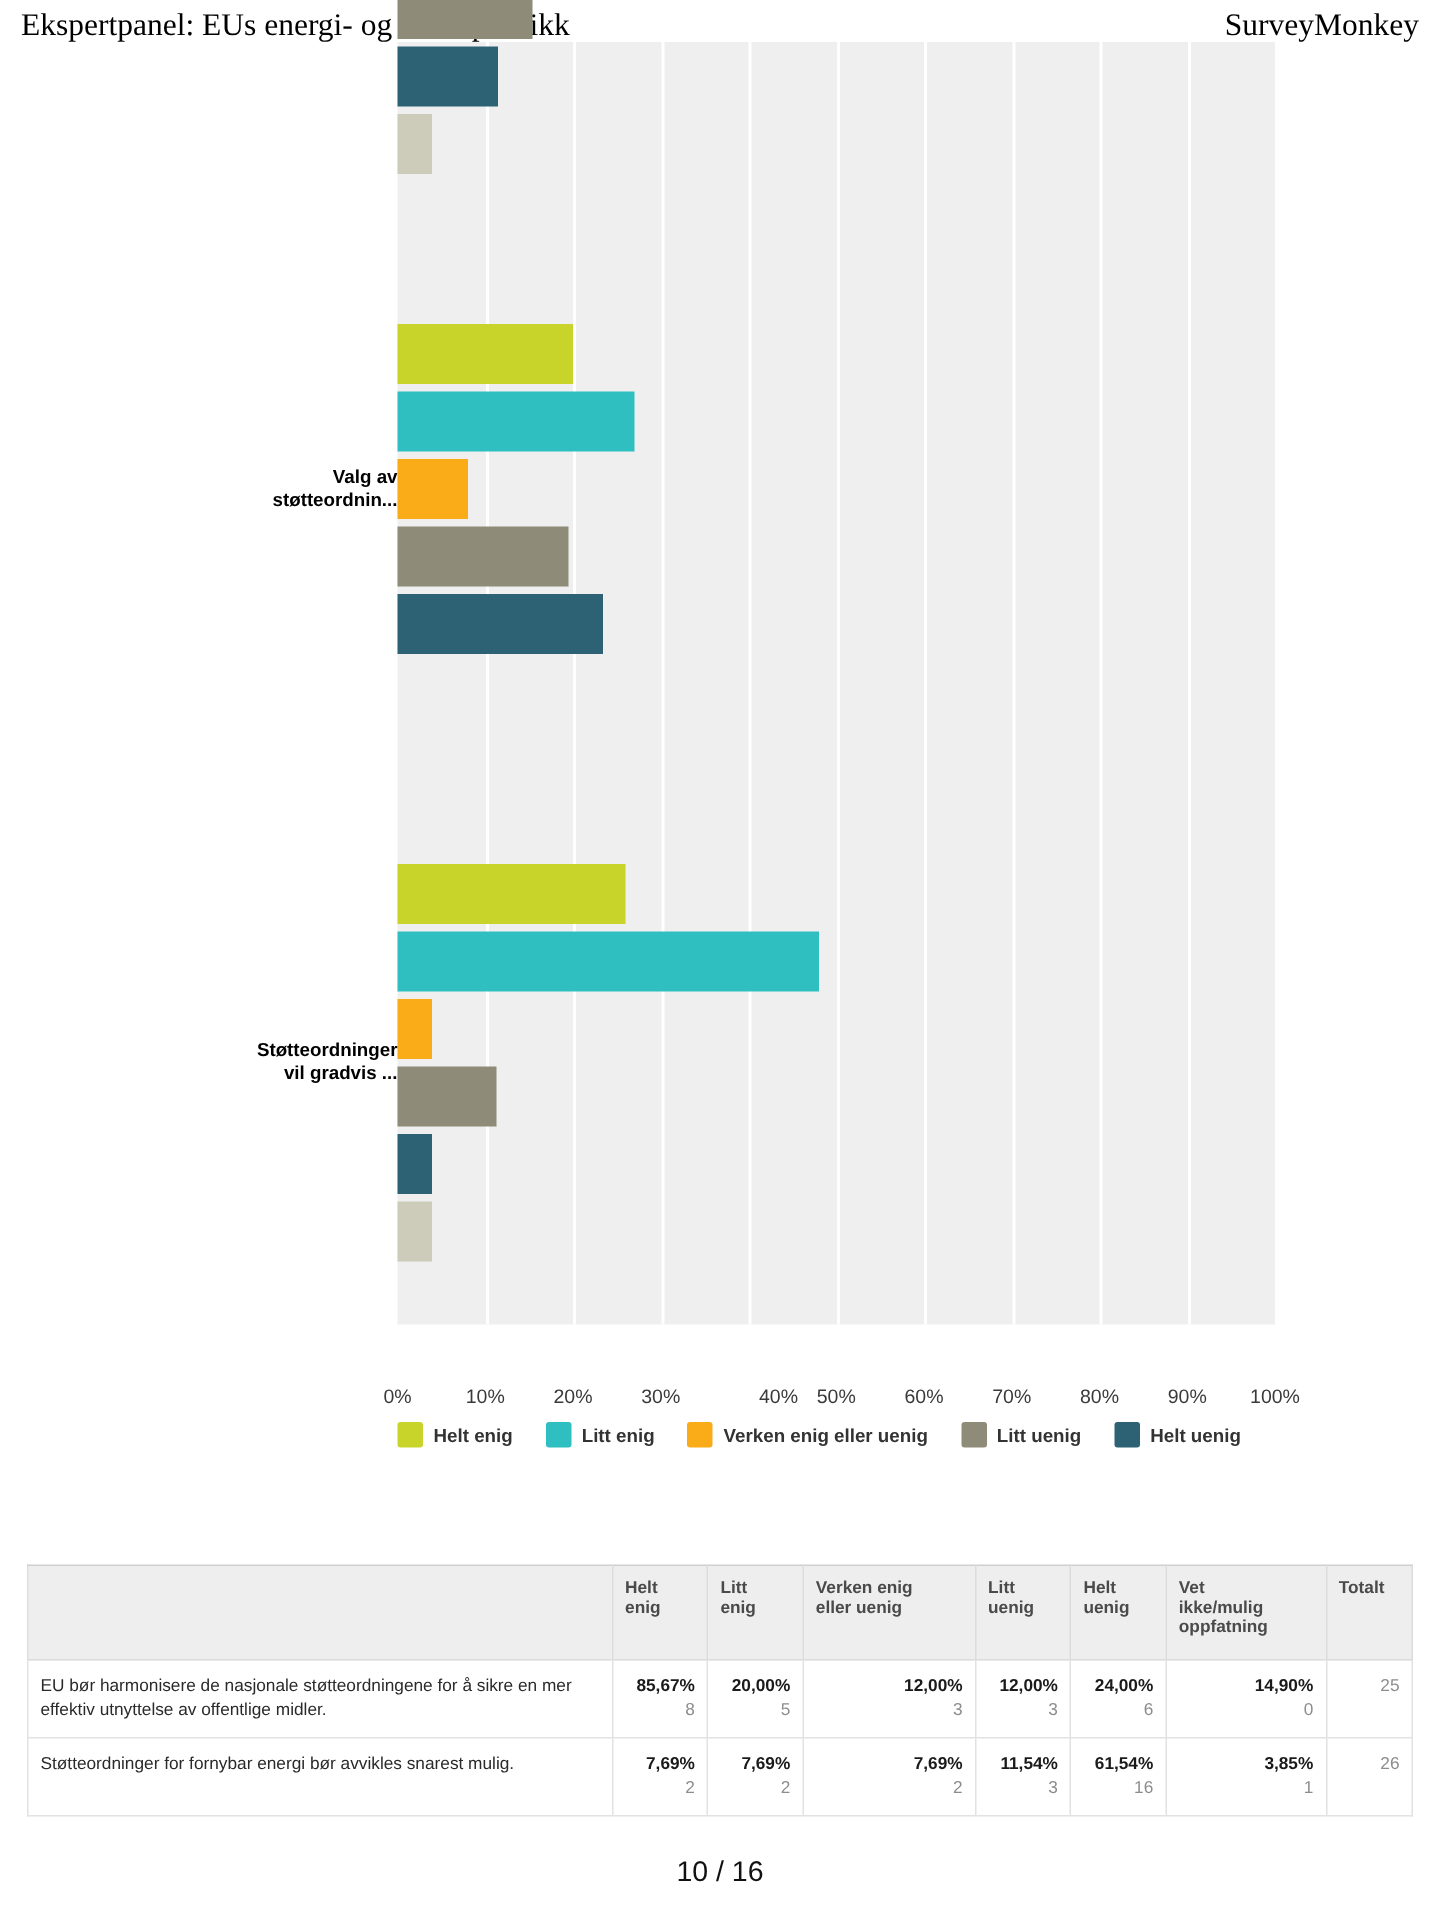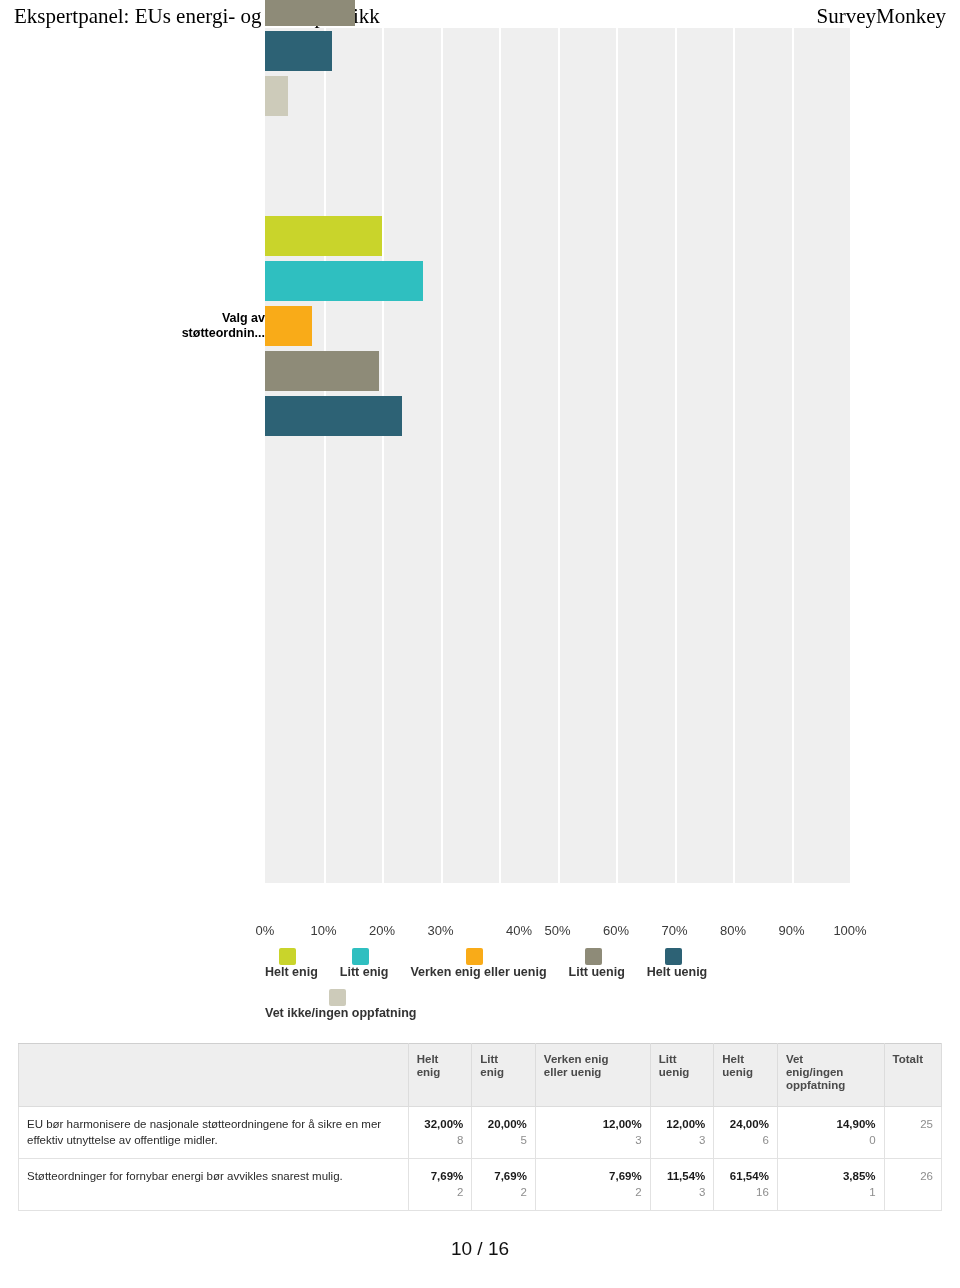--- a/index.html
+++ b/index.html
@@ -61,21 +61,21 @@
     font-size:13px;color:#3a3a3a;
     transform:translateX(-50%);
     white-space:nowrap;
   }
 
   
   .legend{
     position:absolute;left:265px;top:948px;width:640px;
   }
   .legrow{display:flex;align-items:center;margin-bottom:10px;}
-  .legitem{display:flex;align-items:center;margin-right:22px;flex-direction:column;}
+  .legitem{display:flex;align-items:center;margin-right:22px;}
   .swatch{width:17px;height:17px;margin-right:7px;border-radius:2px;flex:none;}
   .legtext{font-size:12.5px;font-weight:bold;color:#333;white-space:nowrap;}
 
   
   .tbl-wrap{
     position:absolute;left:18px;top:1043px;width:924px;
   }
   table.data{
     border-collapse:collapse;width:924px;
     table-layout:fixed;
@@ -150,20 +150,32 @@
         <div class="bar" title="Helt enig: 20%" style="top: 0px; width: 117px; background: rgb(201, 212, 43);"></div>
         <div class="bar" title="Litt enig: 27%" style="top: 45px; width: 157.95px; background: rgb(47, 191, 192);"></div>
         <div class="bar" title="Verken enig eller uenig: 8%" style="top: 90px; width: 46.8px; background: rgb(249, 171, 24);"></div>
         <div class="bar" title="Litt uenig: 19.5%" style="top: 135px; width: 114.075px; background: rgb(142, 139, 120);"></div>
         <div class="bar" title="Helt uenig: 23.5%" style="top: 180px; width: 137.475px; background: rgb(45, 98, 117);"></div>
         <div class="grouplabel" style="top: 94.5px;">
           <div>Valg av</div>
           <div>støtteordnin...</div>
         </div>
       </div>
+      <div class="group" style="top: 548px; height: 270px;">
+        <div class="bar" title="Helt enig: 26%" style="top: 0px; width: 152.1px; background: rgb(201, 212, 43);"></div>
+        <div class="bar" title="Litt enig: 48%" style="top: 45px; width: 280.8px; background: rgb(47, 191, 192);"></div>
+        <div class="bar" title="Verken enig eller uenig: 4%" style="top: 90px; width: 23.4px; background: rgb(249, 171, 24);"></div>
+        <div class="bar" title="Litt uenig: 11.3%" style="top: 135px; width: 66.105px; background: rgb(142, 139, 120);"></div>
+        <div class="bar" title="Helt uenig: 4%" style="top: 180px; width: 23.4px; background: rgb(45, 98, 117);"></div>
+        <div class="bar" title="Vet ikke/ingen oppfatning: 4%" style="top: 225px; width: 23.4px; background: rgb(205, 203, 186);"></div>
+        <div class="grouplabel" style="top: 117px;">
+          <div>Støtteordninger</div>
+          <div>vil gradvis ...</div>
+        </div>
+      </div>
     </div>
   <div class="xaxis" id="x-axis">
       <div class="xtick" style="left: 265px;">0%</div>
       <div class="xtick" style="left: 323.5px;">10%</div>
       <div class="xtick" style="left: 382px;">20%</div>
       <div class="xtick" style="left: 440.5px;">30%</div>
       <div class="xtick" style="left: 499px; margin-left: 20px;">40%</div>
       <div class="xtick" style="left: 557.5px;">50%</div>
       <div class="xtick" style="left: 616px; text-align: center;">60%</div>
       <div class="xtick" style="left: 674.5px;">70%</div>
@@ -187,26 +199,20 @@
         <span class="swatch" style="background: rgb(249, 171, 24);"></span>
         <span class="legtext">Verken enig eller uenig</span>
       </div>
       <div class="legitem">
         <span class="swatch" style="background: rgb(142, 139, 120);"></span>
         <span class="legtext">Litt uenig</span>
       </div>
       <div class="legitem">
         <span class="swatch" style="background: rgb(45, 98, 117);"></span>
         <span class="legtext">Helt uenig</span>
-      </div>
-    </div>
-  <div class="legrow" id="legend-row-2">
-      <div class="legitem">
-        <span class="swatch" style="background: rgb(205, 203, 186);"></span>
-        <span class="legtext">Vet ikke/ingen oppfatning</span>
       </div>
     </div>
 </div>
 
 <div class="tbl-wrap">
   <table class="data">
     <colgroup>
       <col class="col-q">
         <col class="col-n">
         <col class="col-n">
@@ -236,33 +242,33 @@
         <th>
             <div>Litt</div>
             <div>uenig</div>
           </th>
         <th>
             <div>Helt</div>
             <div>uenig</div>
           </th>
         <th>
             <div>Vet</div>
-            <div>enig/ingen</div>
+            <div>ikke/mulig</div>
             <div>oppfatning</div>
           </th>
         <th>
             <div>Totalt</div>
           </th>
       </tr>
     </thead>
     <tbody id="table-body">
         <tr>
           <td class="qcell">EU bør harmonisere de nasjonale støtteordningene for å sikre en mer effektiv utnyttelse av offentlige midler.</td>
           <td class="num">
-            <span class="pct">32,00%</span>
+            <span class="pct">85,67%</span>
             <span class="cnt">8</span>
           </td>
           <td class="num">
             <span class="pct">20,00%</span>
             <span class="cnt">5</span>
           </td>
           <td class="num">
             <span class="pct">12,00%</span>
             <span class="cnt">3</span>
           </td>

